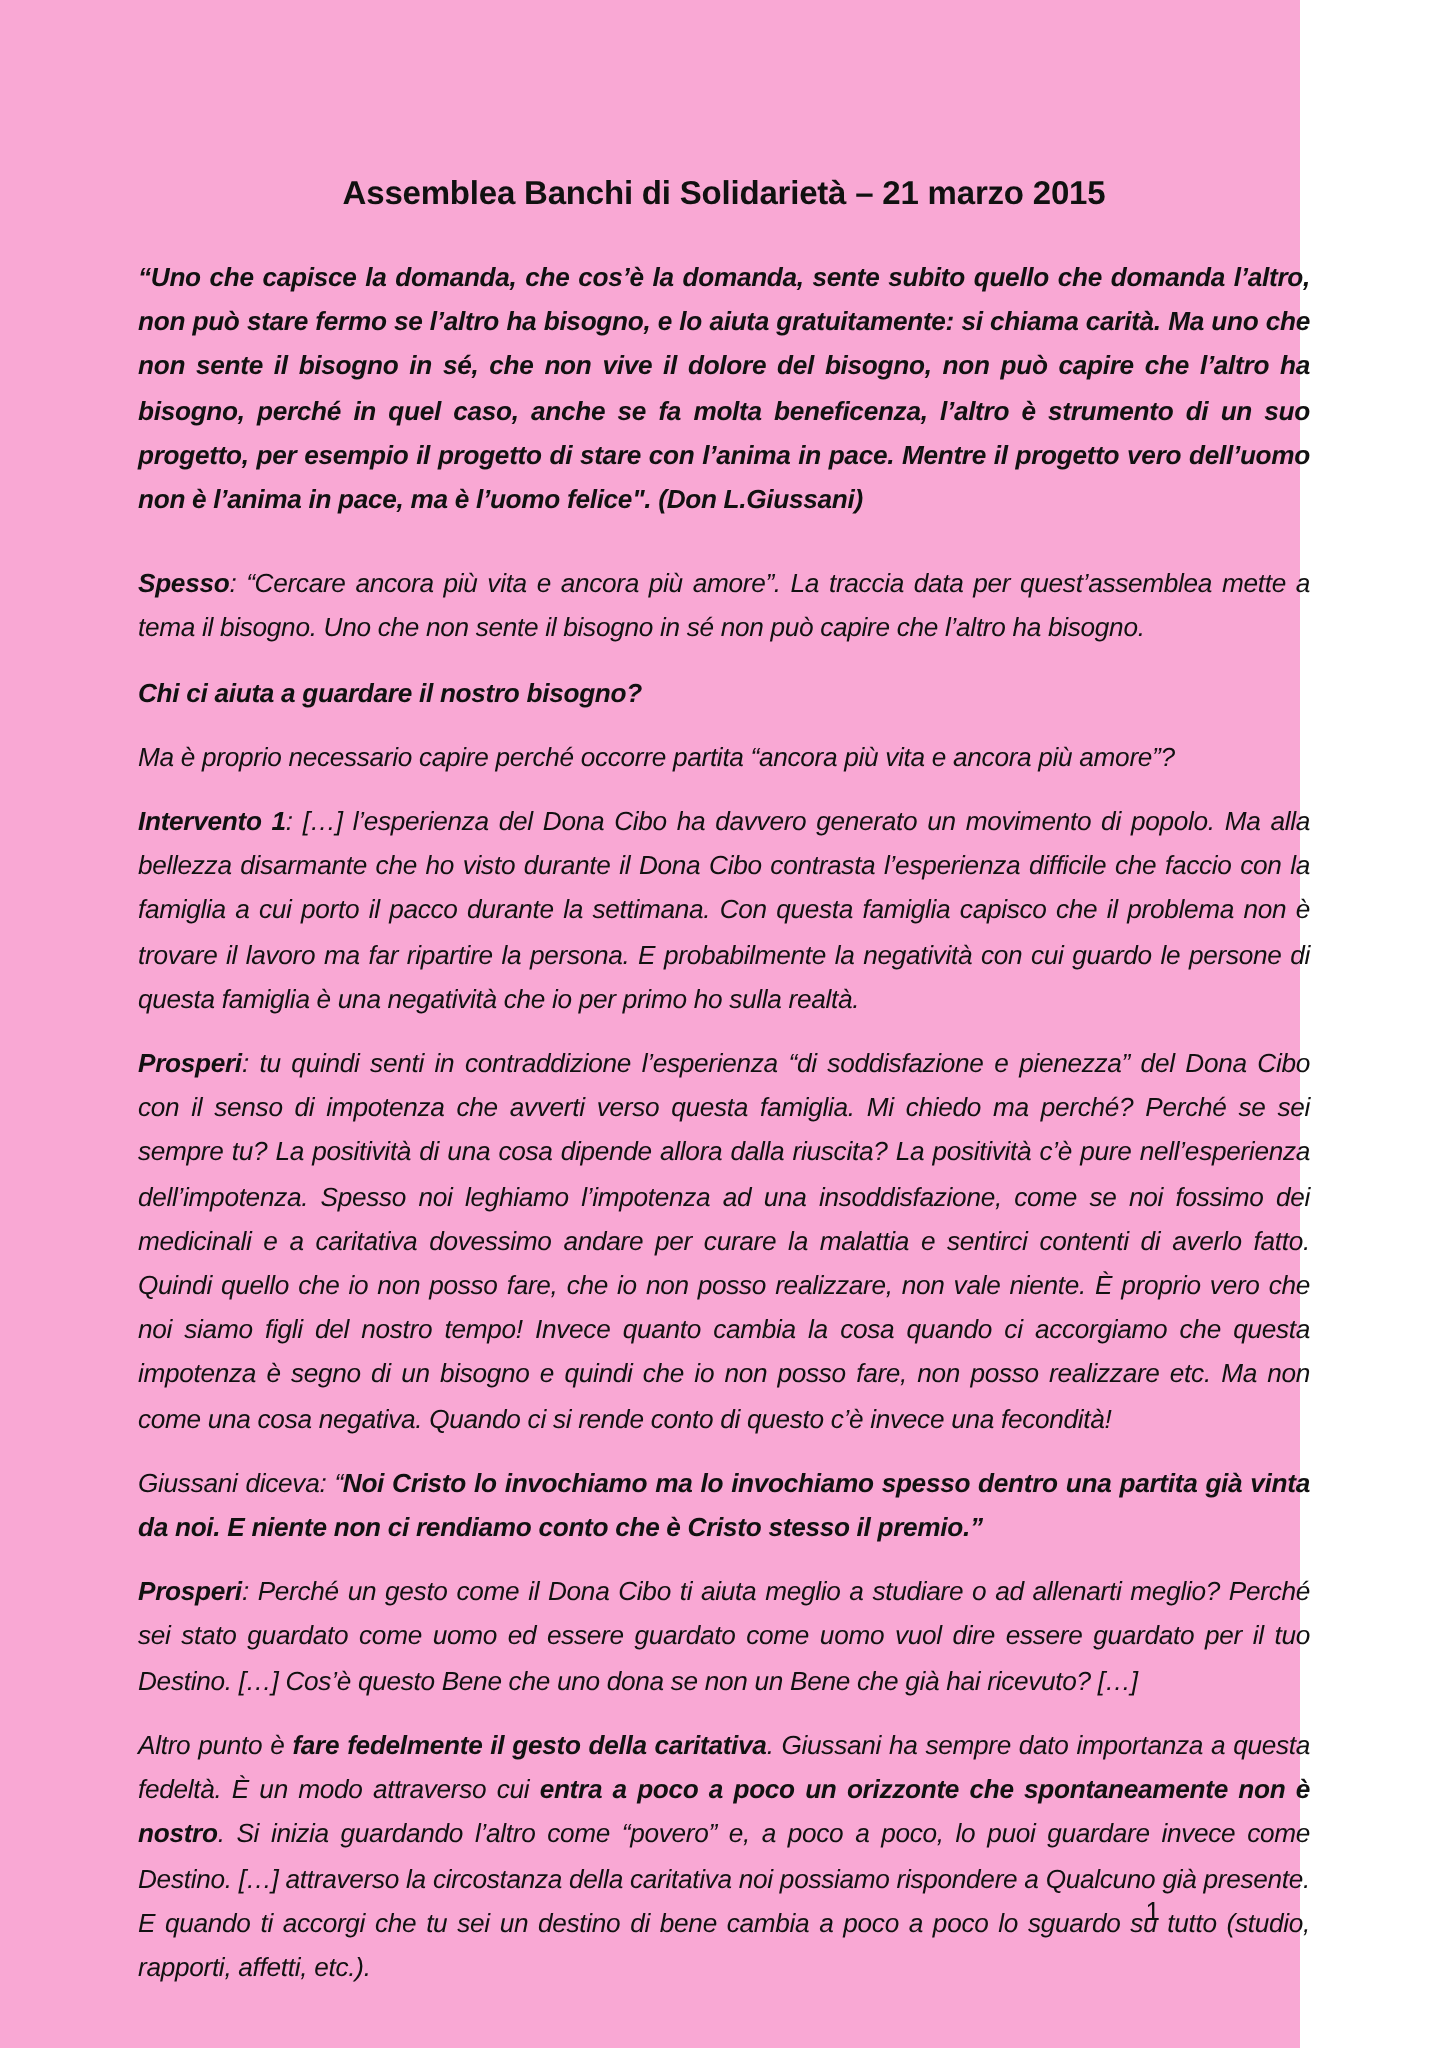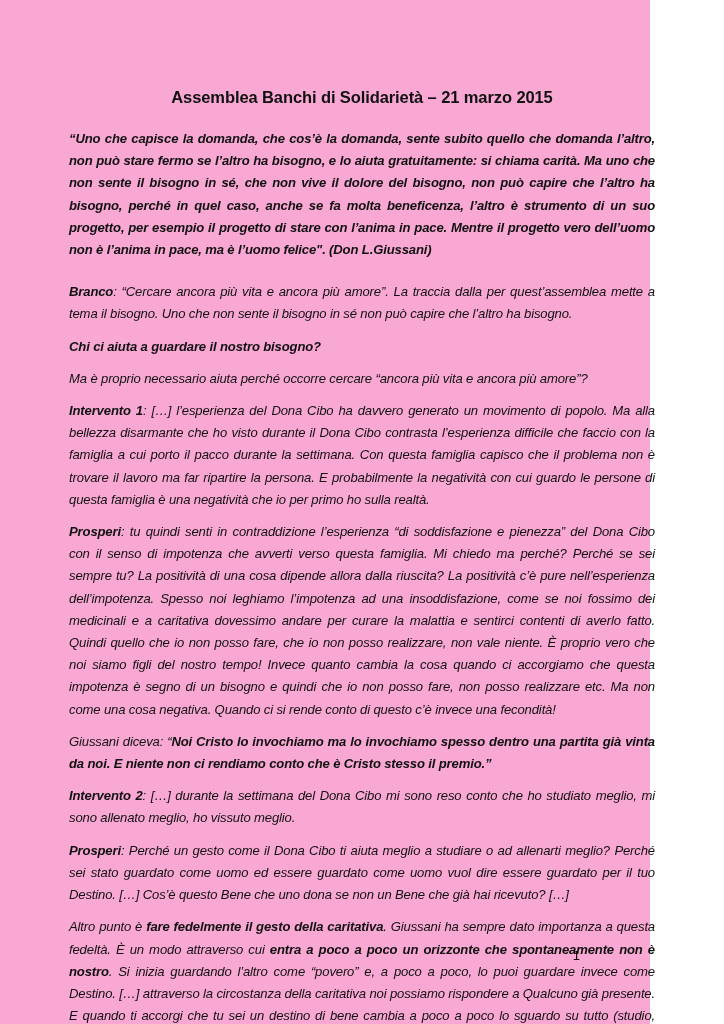--- a/index.html
+++ b/index.html
@@ -26,34 +26,33 @@
 </style>
 </head>
 <body>
 
 <div class="page">
   <div class="title">Assemblea Banchi di Solidarietà – 21 marzo 2015</div>
 
   <div class="content">
     <p class="quote">“Uno che capisce la domanda, che cos’è la domanda, sente subito quello che domanda l’altro, non può stare fermo se l’altro ha bisogno, e lo aiuta gratuitamente: si chiama carità. Ma uno che non sente il bisogno in sé, che non vive il dolore del bisogno, non può capire che l’altro ha bisogno, perché in quel caso, anche se fa molta beneficenza, l’altro è strumento di un suo progetto, per esempio il progetto di stare con l’anima in pace. Mentre il progetto vero dell’uomo non è l’anima in pace, ma è l’uomo felice". (Don L.Giussani)</p>
 
-    <p><span class="b">Branco</span><span>: </span><span>“Cercare ancora più vita e ancora più amore”. La traccia dalla per quest’assemblea mette a tema il bisogno. Uno che non sente il bisogno in sé non può capire che l’altro ha bisogno.</span></p>
+    <p><span class="b">Spesso</span><span>: </span><span>“Cercare ancora più vita e ancora più amore”. La traccia data per quest’assemblea mette a tema il bisogno. Uno che non sente il bisogno in sé non può capire che l’altro ha bisogno.</span></p>
 
     <p class="b">Chi ci aiuta a guardare il nostro bisogno?</p>
 
-    <p>Ma è proprio necessario aiuta perché occorre cercare “ancora più vita e ancora più amore”?</p>
+    <p>Ma è proprio necessario capire perché occorre partita “ancora più vita e ancora più amore”?</p>
 
 
     <p><span class="b">Intervento 1</span><span>: </span><span>[…] l’esperienza del Dona Cibo ha davvero generato un movimento di popolo. Ma alla bellezza disarmante che ho visto durante il Dona Cibo contrasta l’esperienza difficile che faccio con la famiglia a cui porto il pacco durante la settimana. Con questa famiglia capisco che il problema non è trovare il lavoro ma far ripartire la persona. E probabilmente la negatività con cui guardo le persone di questa famiglia è una negatività che io per primo ho sulla realtà.</span></p>
 
     <p><span class="b">Prosperi</span><span>: </span><span>tu quindi senti in contraddizione l’esperienza “di soddisfazione e pienezza” del Dona Cibo con il senso di impotenza che avverti verso questa famiglia. Mi chiedo ma perché? Perché se sei sempre tu? La positività di una cosa dipende allora dalla riuscita? La positività c’è pure nell’esperienza dell’impotenza. Spesso noi leghiamo l’impotenza ad una insoddisfazione, come se noi fossimo dei medicinali e a caritativa dovessimo andare per curare la malattia e sentirci contenti di averlo fatto. Quindi quello che io non posso fare, che io non posso realizzare, non vale niente. È proprio vero che noi siamo figli del nostro tempo! Invece quanto cambia la cosa quando ci accorgiamo che questa impotenza è segno di un bisogno e quindi che io non posso fare, non posso realizzare etc. Ma non come una cosa negativa. Quando ci si rende conto di questo c’è invece una fecondità!</span></p>
 
     <p><span>Giussani diceva: “</span><span class="b">Noi Cristo lo invochiamo ma lo invochiamo spesso dentro una partita già vinta da noi. E niente non ci rendiamo conto che è Cristo stesso il premio.”</span></p>
 
-    <p><span class="b">Intervento 2</span><span>: </span><span>[…] durante la settimana del Dona Cibo mi sono reso conto che ho studiato meglio, mi sono allenato meglio, ho vissuto meglio.</span></p>
 
     <p><span class="b">Prosperi</span><span>: </span><span>Perché un gesto come il Dona Cibo ti aiuta meglio a studiare o ad allenarti meglio? Perché sei stato guardato come uomo ed essere guardato come uomo vuol dire essere guardato per il tuo Destino. […] Cos’è questo Bene che uno dona se non un Bene che già hai ricevuto? […]</span></p>
 
     <p><span>Altro punto è </span><span class="b">fare fedelmente il gesto della caritativa</span><span>. Giussani ha sempre dato importanza a questa fedeltà. È un modo attraverso cui </span><span class="b">entra a poco a poco un orizzonte che spontaneamente non è nostro</span><span>. Si inizia guardando l’altro come “povero” e, a poco a poco, lo puoi guardare invece come Destino. […] attraverso la circostanza della caritativa noi possiamo rispondere a Qualcuno già presente. E quando ti accorgi che tu sei un destino di bene cambia a poco a poco lo sguardo su tutto (studio, rapporti, affetti, etc.).</span></p>
 
   </div>
 
   <div class="pagenum">1</div>
 </div>
 

